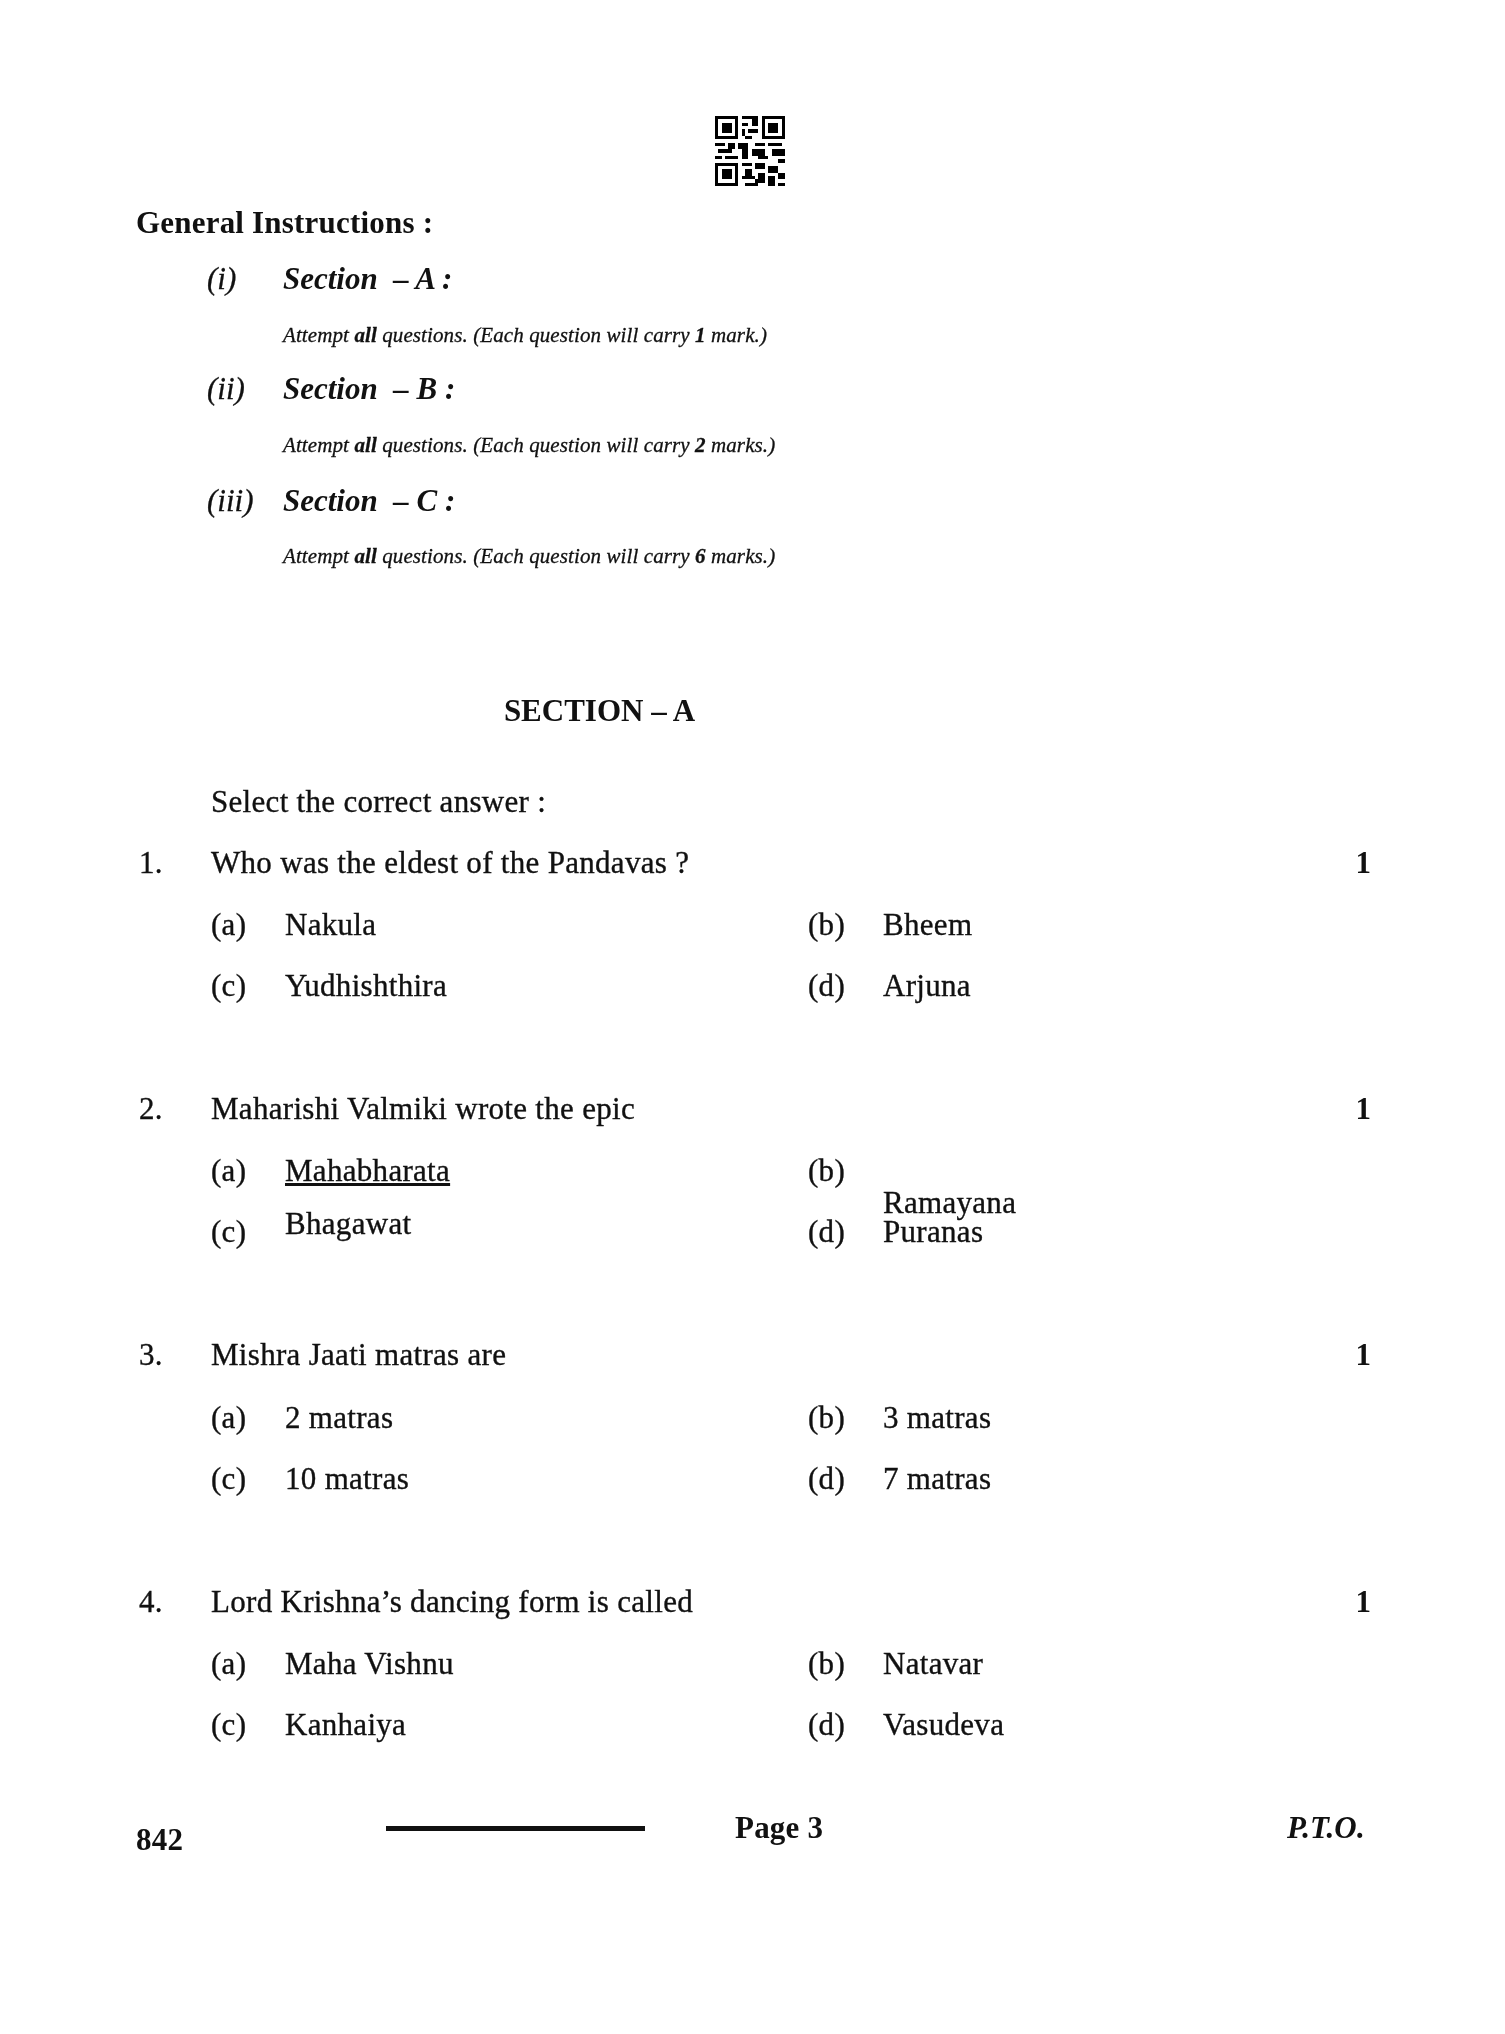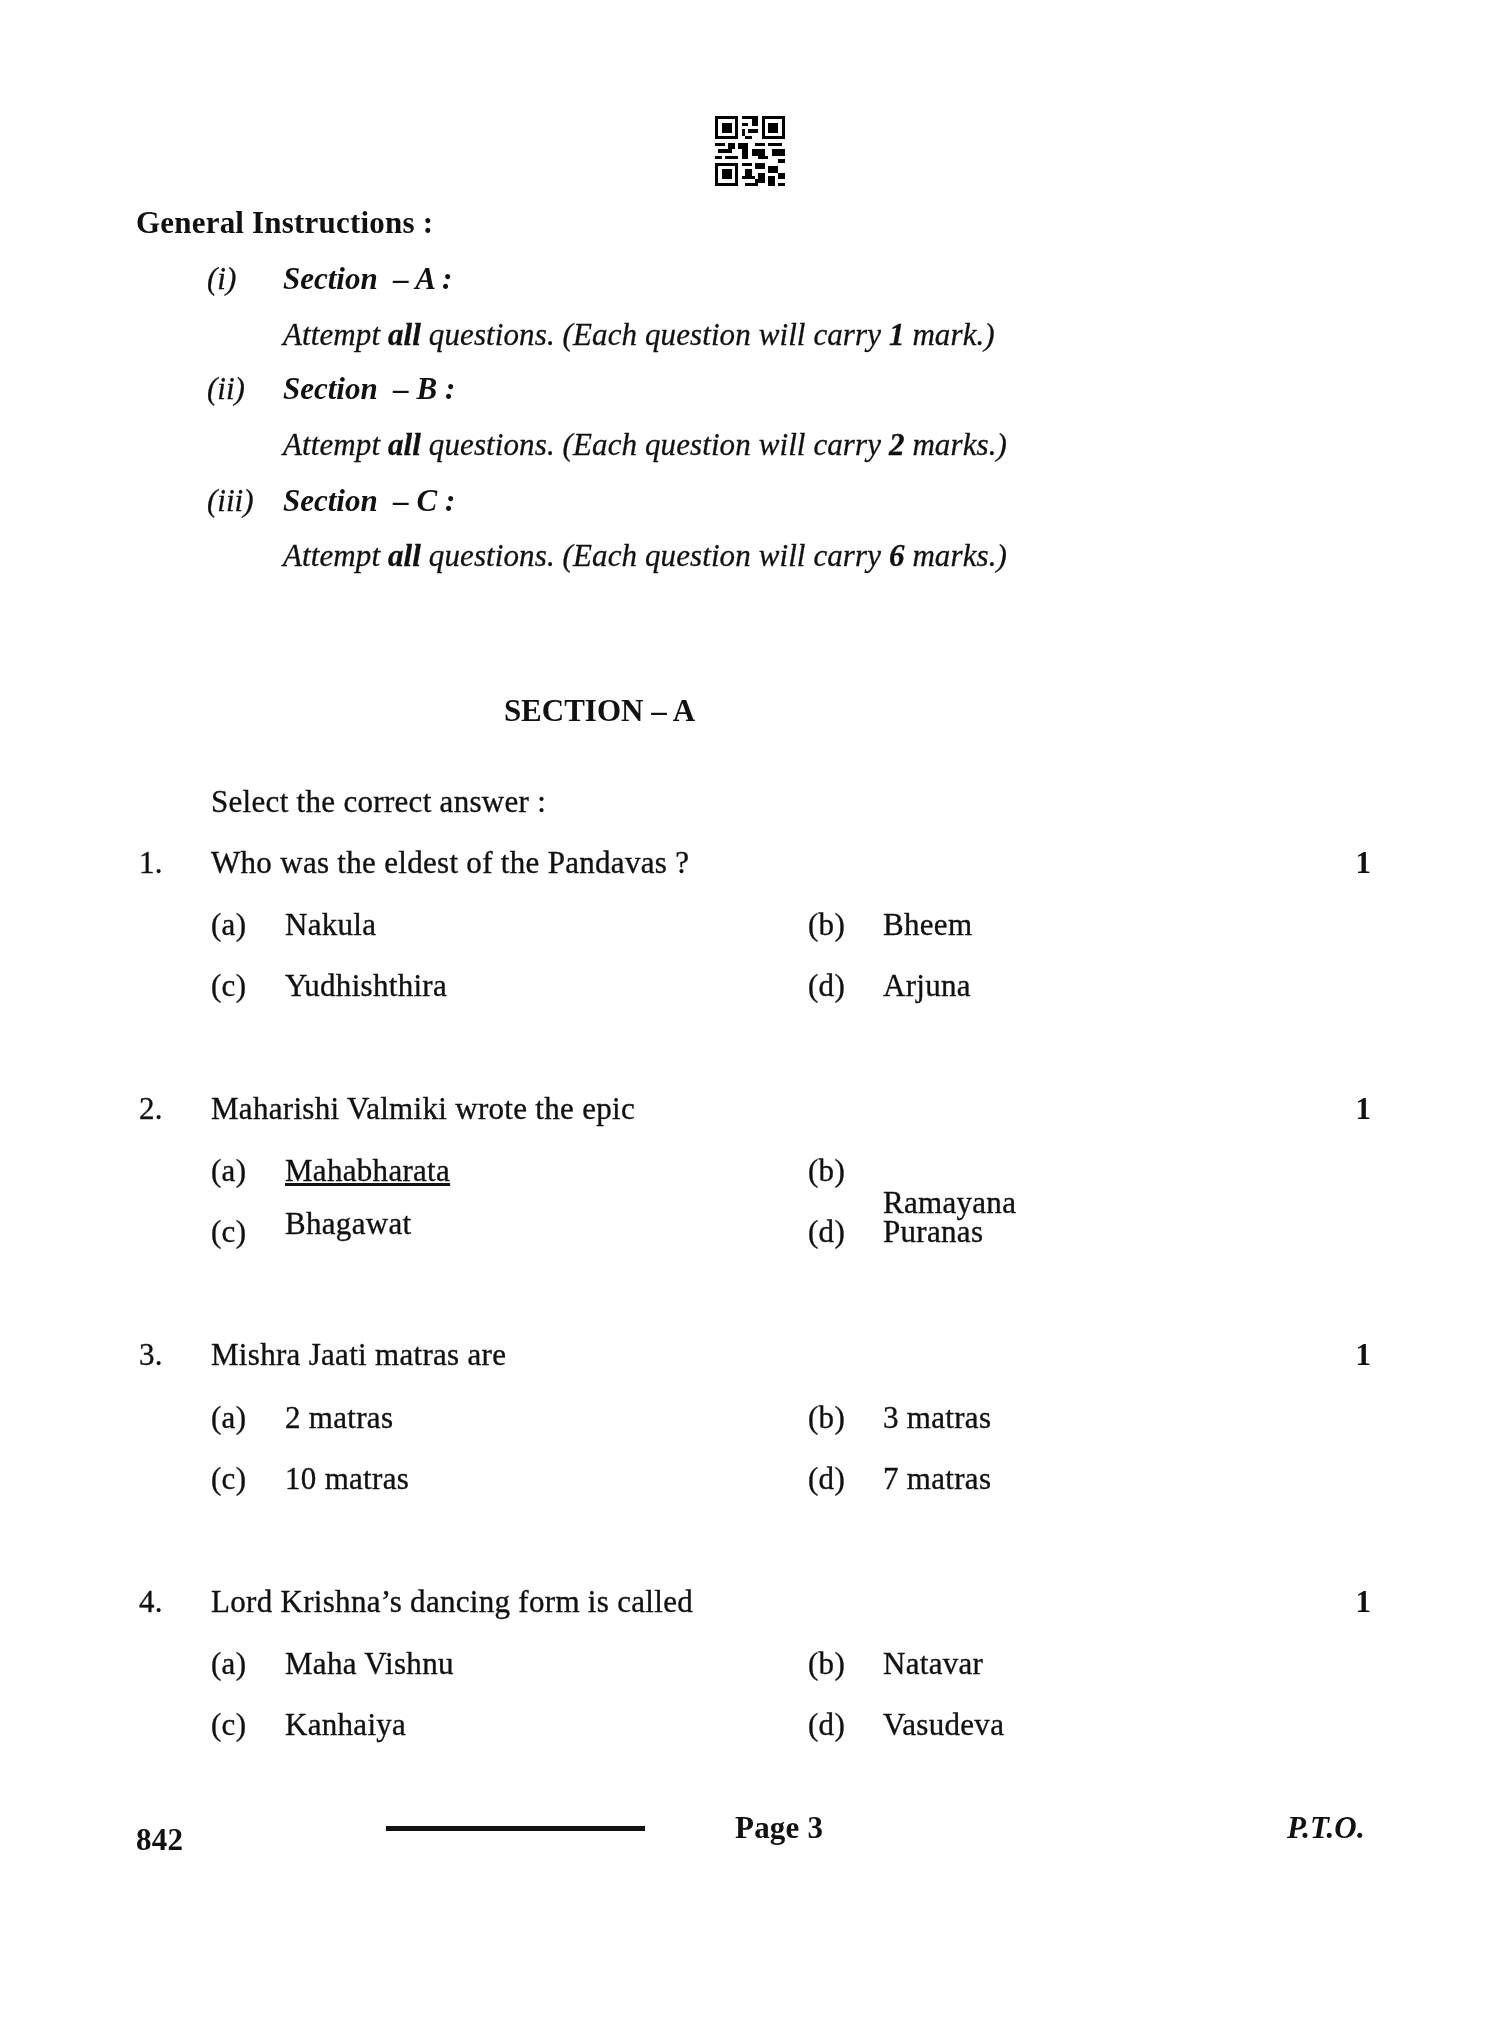--- a/index.html
+++ b/index.html
@@ -1,21 +1,21 @@
 <!DOCTYPE html>
 <html><head>
 <meta charset="utf-8">
 <style>
   html, body { margin: 0; padding: 0; background: #ffffff; }
   body { width: 1505px; height: 2034px; position: relative; overflow: hidden;
          font-family: "Liberation Serif", "DejaVu Serif", serif; color: #111111; }
   .abs { position: absolute; white-space: nowrap; line-height: 40px; height: 40px; }
   .body-text { font-size: 31px; -webkit-text-stroke: 0.35px #111; letter-spacing: 0.3px; }
   .heading { font-size: 31px; font-weight: bold; letter-spacing: 0.2px; }
-  .ital { font-style: italic; font-size: 31px; -webkit-text-stroke: 0.3px #111; letter-spacing: 0.1px; }
+  .ital { font-style: italic; font-size: 21px; -webkit-text-stroke: 0.3px #111; letter-spacing: 0.1px; }
   .bi { font-style: italic; font-weight: bold; }
   .sec-label { font-style: italic; font-weight: bold; font-size: 31px; }
   .roman { font-style: italic; font-size: 31px; -webkit-text-stroke: 0.3px #111; }
   .section-title { font-size: 31px; font-weight: bold; left: 0; width: 1199px; text-align: center; padding-left: 0; }
   .mark { font-size: 31px; font-weight: bold; text-align: right; width: 60px; }
   .footer-rule { position: absolute; left: 386px; top: 1826px; width: 259px; height: 5px; background: #111; }
   .qr { position: absolute; left: 715px; top: 116px; width: 70px; height: 70px; }
 </style>
 </head>
 <body>

